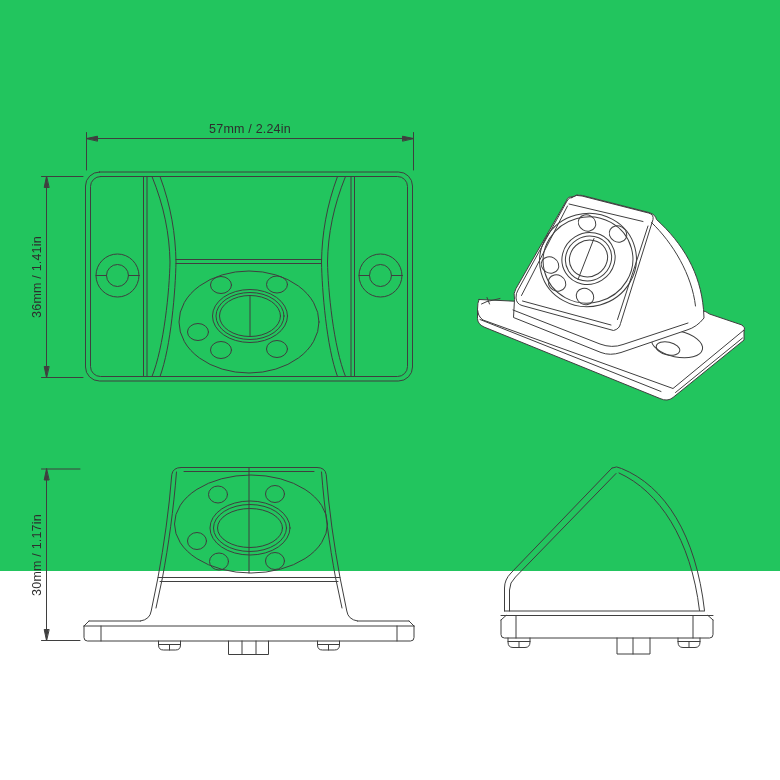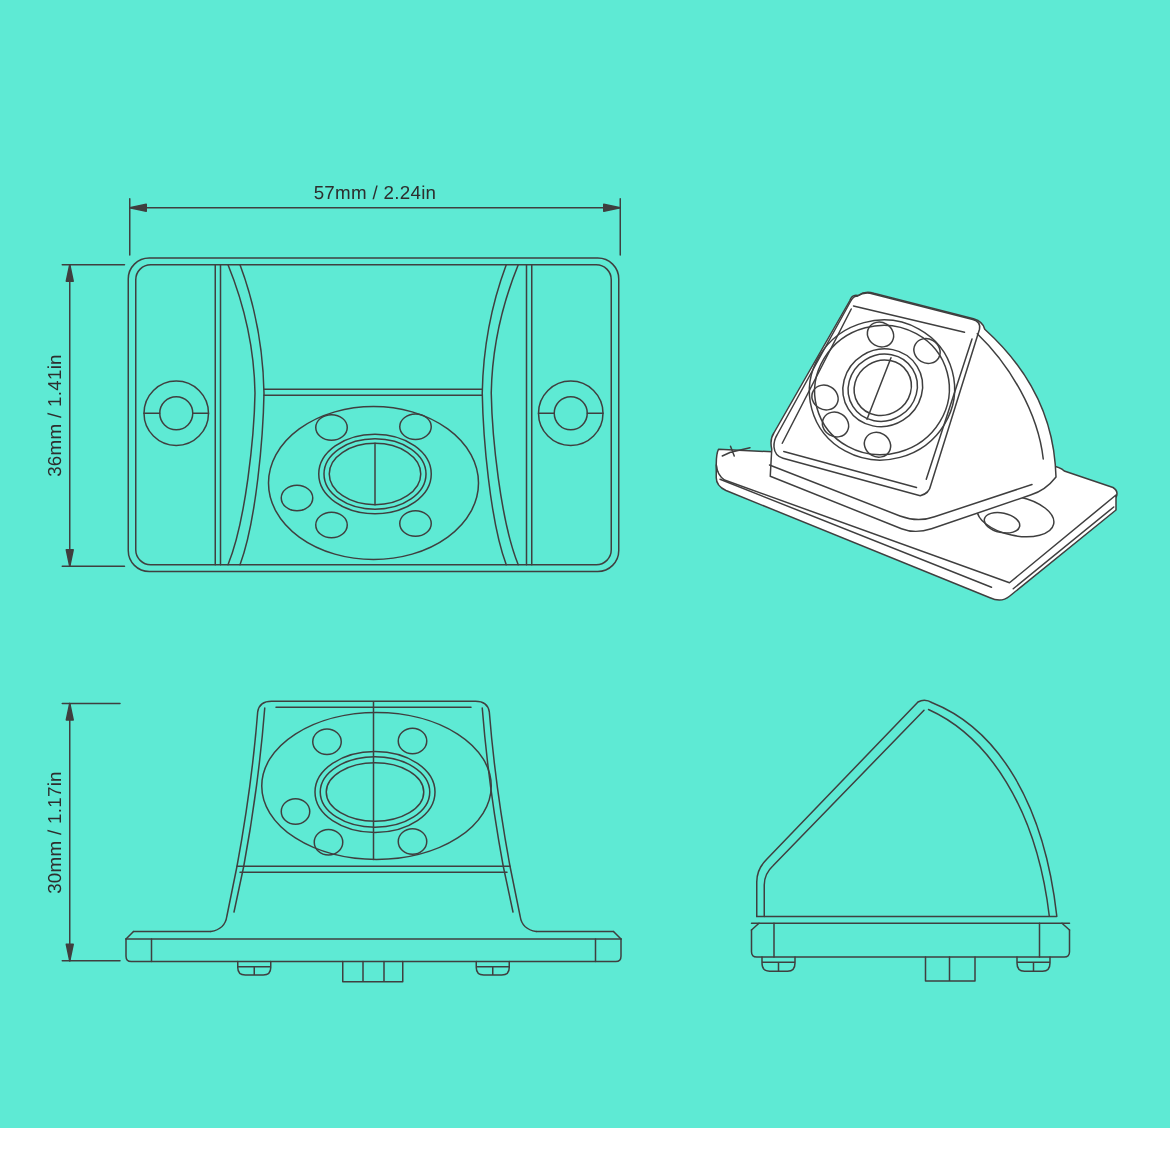--- a/index.html
+++ b/index.html
@@ -7,22 +7,22 @@
     padding: 0;
     background: #ffffff;
     width: 780px;
     height: 780px;
     overflow: hidden;
     font-family: "Liberation Sans", sans-serif;
   }
   .canvas {
     position: relative;
     width: 780px;
-    height: 752px;
-    background: #5eead4;
+    height: 571px;
+    background: #22c55e;
   }
   svg { display: block; }
   text.dim-label {
     font-family: "Liberation Sans", sans-serif;
     font-size: 12.5px;
     letter-spacing: 0.2px;
   }
 </style>
 </head>
 <body>

